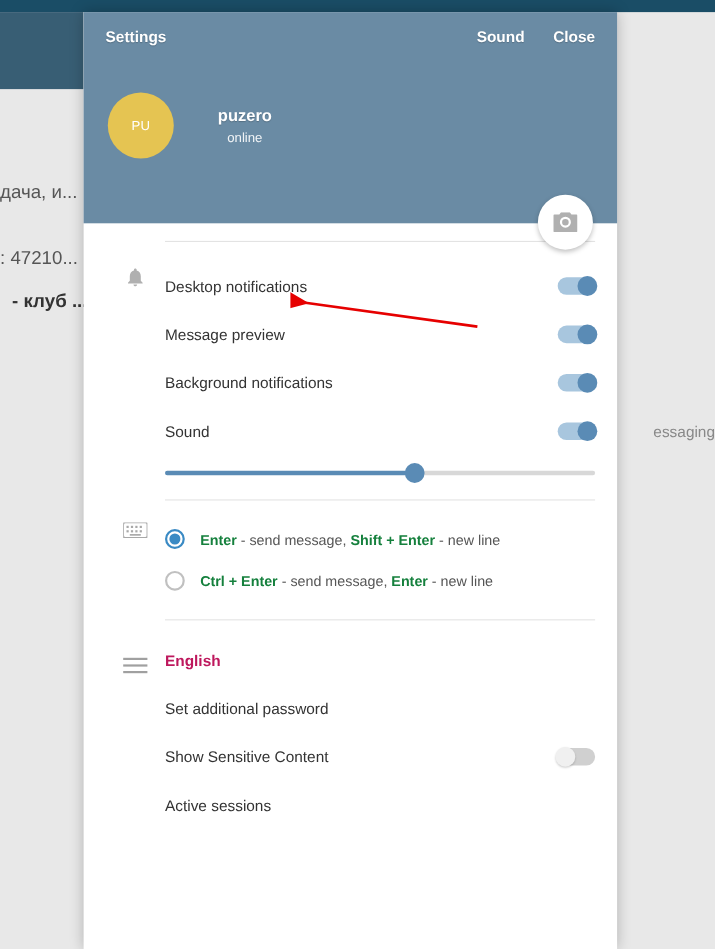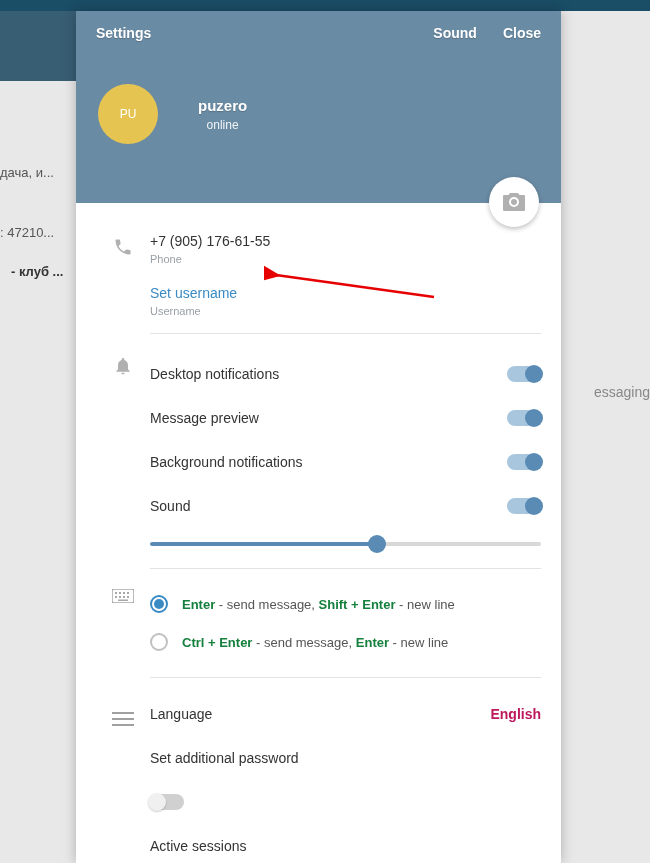--- a/index.html
+++ b/index.html
@@ -20,21 +20,21 @@
   .bg-under {
     position: absolute;
     top: 11px; left: 0;
     width: 76px; height: 70px;
     background: #385e74;
   }
   .side-text {
     position: absolute;
     left: 0;
     color: #555;
-    font-size: 13px;
+    font-size: 17px;
     white-space: nowrap;
   }
   .st1 { top: 165px; }
   .st2 { top: 225px; }
   .st3 { top: 264px; font-weight:600; color:#333;padding-left:11px; }
   .side-right {
     position: absolute;
     right: 0;
     top: 384px;
     color: #888;
@@ -257,34 +257,20 @@
     </div>
     <div class="upload-btn">
       <svg width="22" height="18" viewBox="0 0 22 18" fill="#b0b0b0">
         <path d="M7 0l-1.5 2H1a1 1 0 00-1 1v14a1 1 0 001 1h20a1 1 0 001-1V3a1 1 0 00-1-1h-4.5L15 0H7zm4 4a5 5 0 110 10 5 5 0 010-10zm0 2a3 3 0 100 6 3 3 0 000-6z"></path>
       </svg>
     </div>
   </div>
 
   <div class="content">
 
-    <div class="row section1">
-      <div class="icon-col">
-        <svg width="20" height="20" viewBox="0 0 24 24" fill="#b0b0b0">
-          <path d="M6.6 10.8c1.4 2.8 3.8 5.2 6.6 6.6l2.2-2.2c.3-.3.7-.4 1-.2 1.2.4 2.4.6 3.7.6.6 0 1 .4 1 1V20c0 .6-.4 1-1 1C10.6 21 3 13.4 3 4c0-.6.4-1 1-1h3.5c.6 0 1 .4 1 1 0 1.3.2 2.5.6 3.7.1.3 0 .7-.2 1l-2.3 2.1z"></path>
-        </svg>
-      </div>
-      <div class="main-col">
-        <div class="val">+7 (905) 176-61-55</div>
-        <div class="sub">Phone</div>
-        <div class="spacer20"></div>
-        <div class="link">Set username</div>
-        <div class="sub">Username</div>
-      </div>
-    </div>
 
     <hr class="divider">
 
     <div class="row" style="padding-top:18px;">
       <div class="icon-col">
         <svg width="20" height="20" viewBox="0 0 24 24" fill="#b0b0b0">
           <path d="M12 22c1.1 0 2-.9 2-2h-4c0 1.1.9 2 2 2zm6-6V11c0-3.1-1.6-5.6-4.5-6.3V4c0-.8-.7-1.5-1.5-1.5S10.5 3.2 10.5 4v.7C7.6 5.4 6 7.9 6 11v5l-2 2v1h16v-1l-2-2z"></path>
         </svg>
       </div>
       <div class="main-col">
@@ -345,27 +331,27 @@
     <div class="row" style="padding-top:14px;">
       <div class="icon-col" style="padding-top:16px;">
         <div class="ham">
             <div></div>
             <div></div>
             <div></div>
           </div>
       </div>
       <div class="main-col">
         <div class="gen-row">
-          <div class="glbl">Language</div>
           <div class="lang-val">English</div>
         </div>
         <div class="gen-row">
           <div class="glbl">Set additional password</div>
         </div>
         <div class="gen-row">
+          <div class="glbl">Show Sensitive Content</div>
           <div class="toggle off"></div>
         </div>
         <div class="gen-row">
           <div class="glbl">Active sessions</div>
         </div>
 
       </div>
     </div>
 
   </div>

